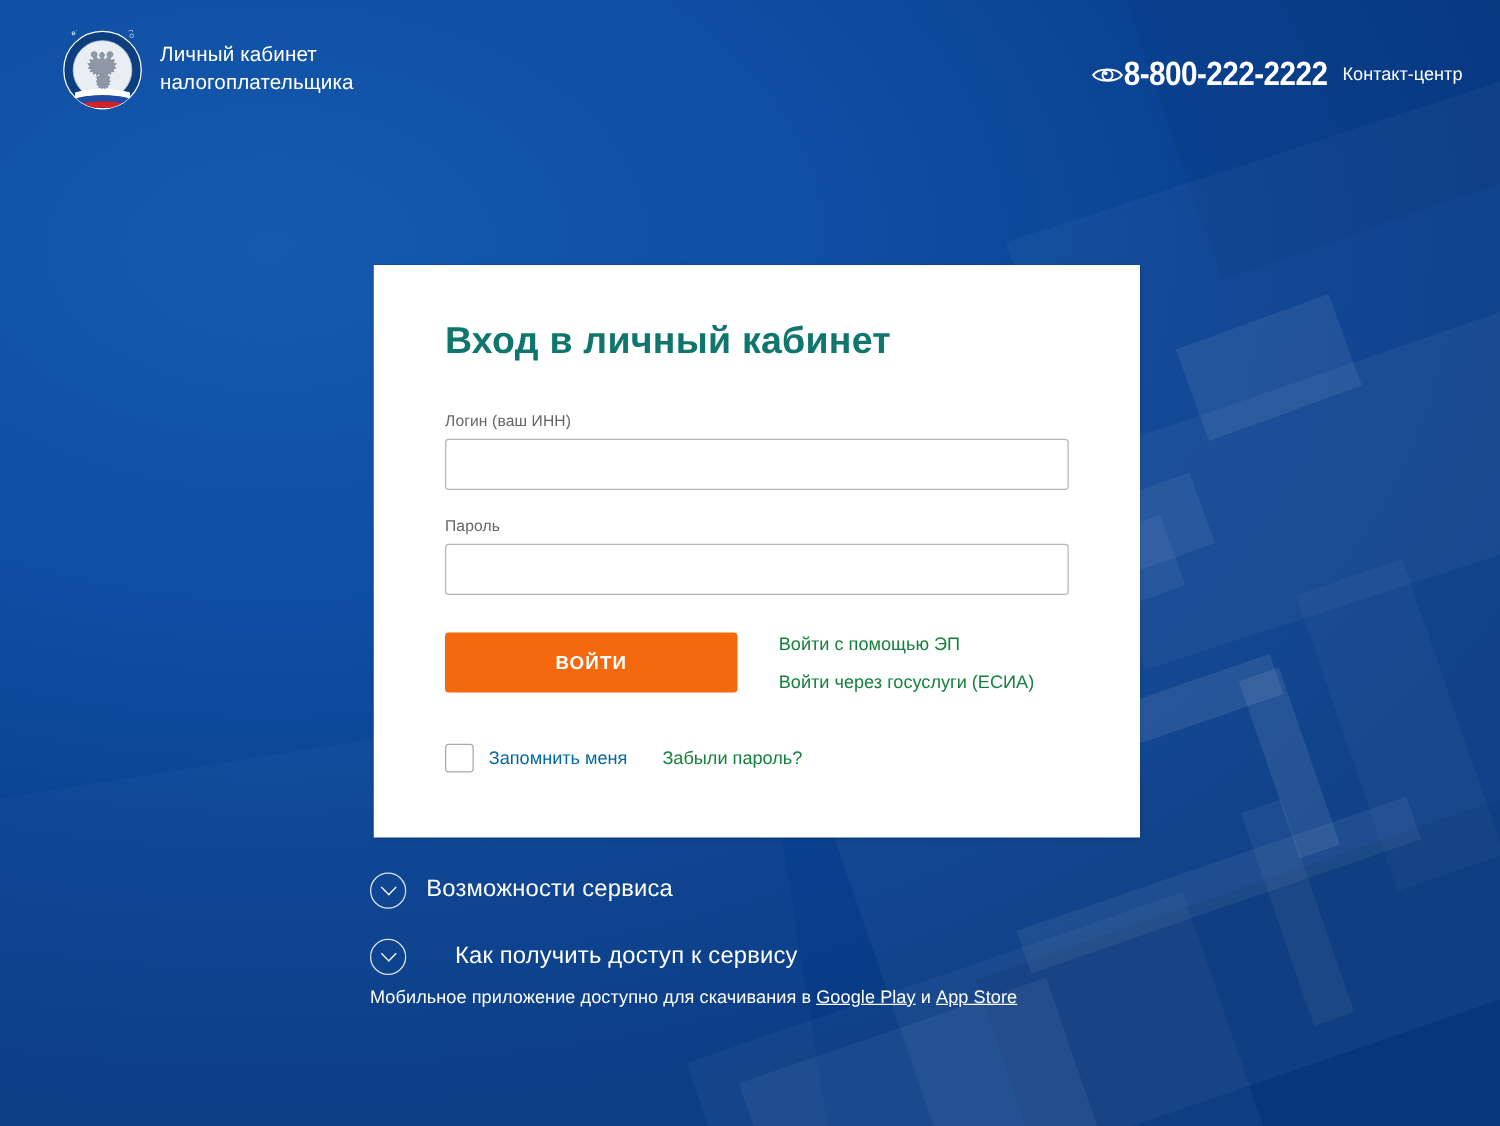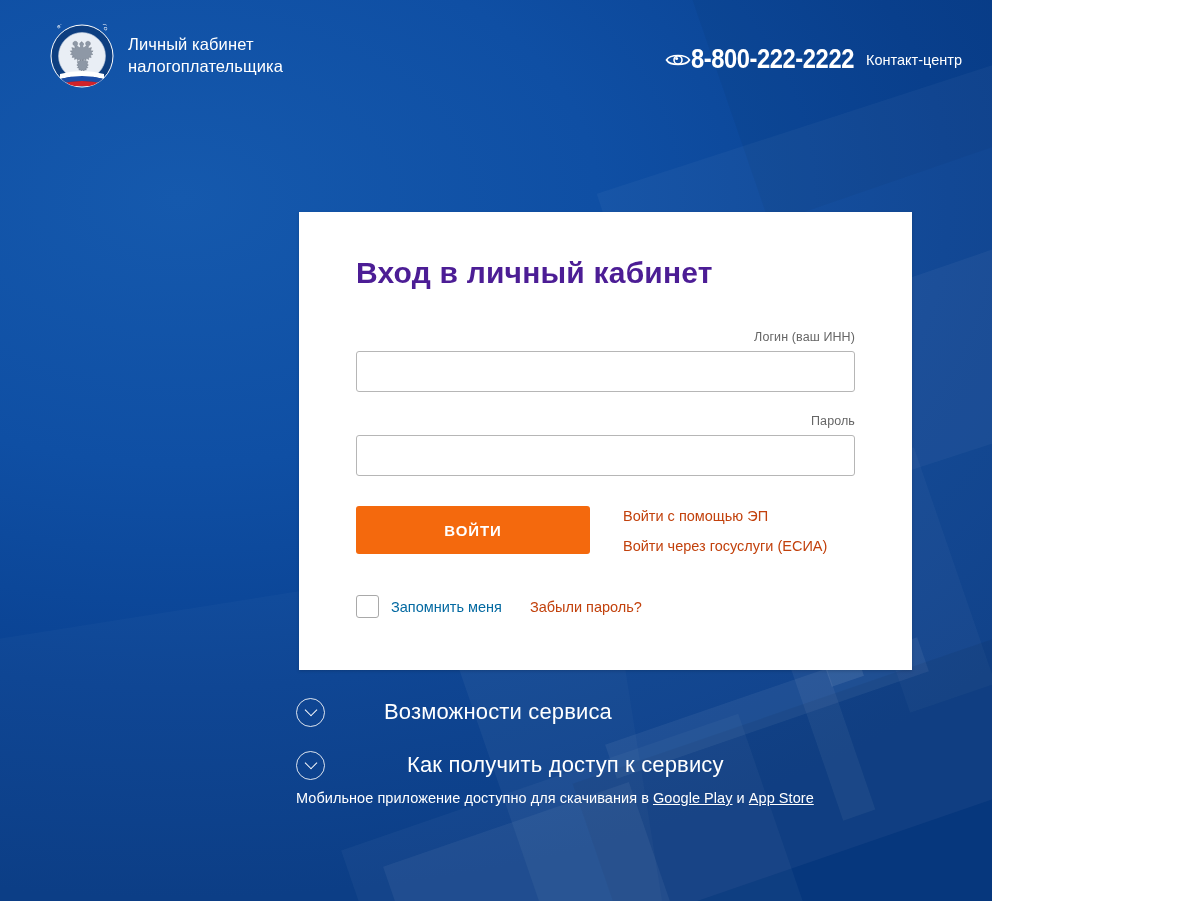--- a/index.html
+++ b/index.html
@@ -8,21 +8,21 @@
   html, body {
     width: 1200px;
     height: 901px;
     overflow: hidden;
     font-family: "Liberation Sans", "DejaVu Sans", sans-serif;
   }
 
   
   .page {
     position: relative;
-    width: 992px;
+    width: 1200px;
     height: 901px;
     background: #0c4ba0;
     background-image:
       radial-gradient(1100px 700px at 18% 22%, #1559ad 0%, #0f4fa4 38%, #0a4292 70%, #073a84 100%);
     overflow: hidden;
   }
 
   
   .bg-shapes {
     position: absolute;
@@ -120,33 +120,32 @@
     box-shadow: 0 1px 3px rgba(0,0,0,.18);
     z-index: 4;
   }
 
   .card-inner { padding: 44px 57px 0 57px; }
 
   .card-title {
     font-family: "Liberation Sans Narrow", "Liberation Sans", sans-serif;
     font-size: 30px;
     font-weight: 700;
-    color: #4c1d95;
+    color: #0f766e;
     letter-spacing: .2px;
     margin-bottom: 40px;
   }
 
   .field { margin-bottom: 22px; }
   .field-label {
     display: block;
     font-size: 12.5px;
     color: #666666;
     margin-bottom: 7px;
     letter-spacing: .1px;
-    text-align: right;
   }
   .field-input {
     display: block;
     width: 499px;
     height: 41px;
     border: 1px solid #b6b6b6;
     border-radius: 3px;
     background: #ffffff;
     padding: 0 11px;
     font-size: 14px;
@@ -177,21 +176,21 @@
   }
 
   .alt-links {
     margin-left: 33px;
     padding-top: 4px;
     display: flex;
     flex-direction: column;
     gap: 14px;
   }
   .link {
-    color: #c2410c;
+    color: #15803d;
     font-size: 14.5px;
     text-decoration: none;
     cursor: pointer;
     white-space: nowrap;
   }
 
   .remember-row {
     display: flex;
     align-items: center;
     margin-top: 41px;
@@ -238,24 +237,23 @@
     content: "";
     position: absolute;
     left: 50%; top: 44%;
     width: 8px; height: 8px;
     border-right: 1.6px solid #ffffff;
     border-bottom: 1.6px solid #ffffff;
     transform: translate(-50%,-50%) rotate(45deg);
   }
   .acc-label {
     color: #ffffff;
-    font-size: 22px;
+    font-size: 19px;
     letter-spacing: .15px;
     white-space: nowrap;
-    margin-left: 43px;
   }
 
   
   .mobile-note {
     position: absolute;
     left: 296px; top: 790px;
     color: #ffffff;
     font-size: 14.5px;
     letter-spacing: .05px;
     white-space: nowrap;

